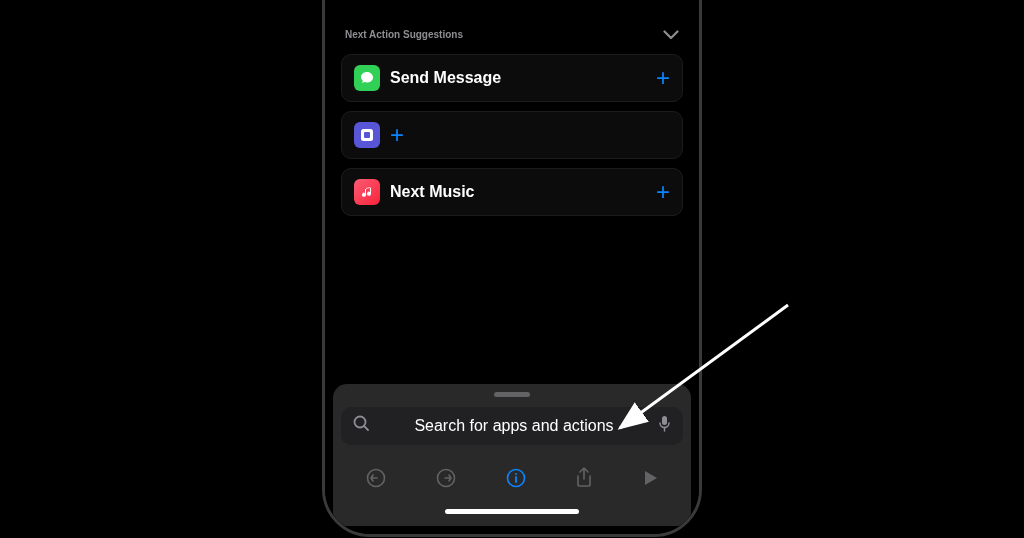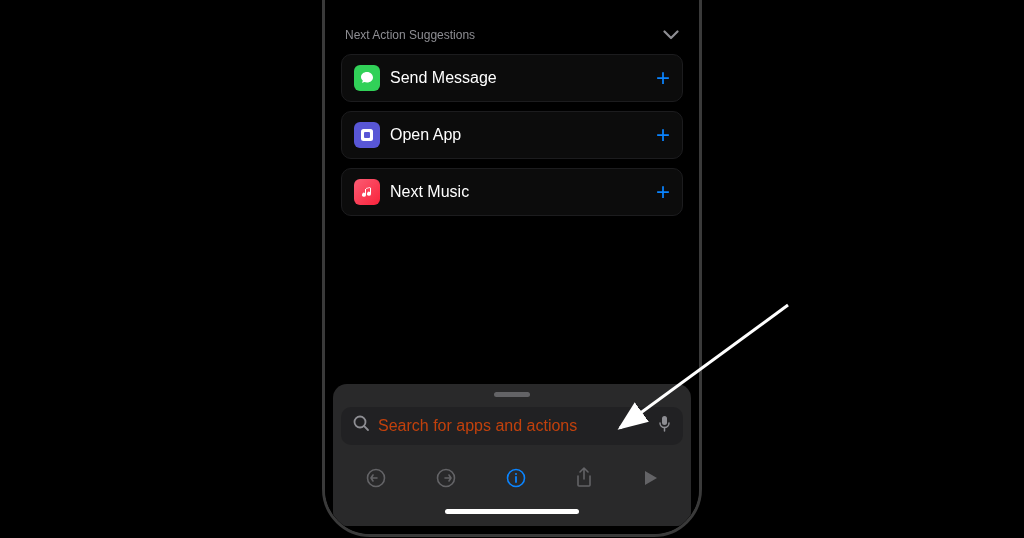--- a/index.html
+++ b/index.html
@@ -52,22 +52,22 @@
     
     .section-header {
       display: flex;
       justify-content: space-between;
       align-items: center;
       padding: 6px 4px 10px 4px;
     }
     
     .section-title {
       color: #8e8e93;
-      font-size: 12px;
-      font-weight: 400;
+      font-size: 10px;
+      font-weight: 700;
     }
     
     .chevron {
       color: #8e8e93;
     }
     
     .action-item {
       background: #0c0c0c;
       border: 1px solid #1c1c1e;
       border-radius: 10px;
@@ -89,21 +89,21 @@
     }
     
     .icon-green { background: #31d158; }
     .icon-purple { background: #5856d6; }
     .icon-red { background: linear-gradient(135deg, #fb5c74, #fa233b); }
     
     .action-label {
       flex: 1;
       color: #fff;
       font-size: 16px;
-      font-weight: 400;
+      font-weight: 700;
     }
     
     .plus-btn {
       color: #0a84ff;
       font-size: 24px;
       font-weight: 300;
       line-height: 1;
       cursor: pointer;
     }
     
@@ -130,22 +130,23 @@
       border-radius: 10px;
       padding: 8px 12px;
       display: flex;
       align-items: center;
       gap: 8px;
       margin-bottom: 12px;
     }
     
     .search-placeholder {
       flex: 1;
-      color: #c2410c;
+      color: #ffffff;
       font-size: 16px;
+      text-align: center;
     }
     
     .toolbar {
       display: flex;
       justify-content: space-around;
       align-items: center;
       padding: 6px 0 2px 0;
     }
     
     .toolbar-btn {
@@ -201,21 +202,20 @@
         <span class="plus-btn">+</span>
       </div>
 
       <div class="action-item">
         <div class="action-icon icon-purple">
           <svg width="14" height="14" viewBox="0 0 14 14" fill="white">
             <rect x="1" y="1" width="12" height="12" rx="2.5" fill="white"></rect>
             <rect x="4" y="4" width="6" height="6" rx="1" fill="#5856d6"></rect>
           </svg>
         </div>
-        <span class="action-label">Open App</span>
         <span class="plus-btn">+</span>
       </div>
 
       <div class="action-item">
         <div class="action-icon icon-red">
           <svg width="14" height="14" viewBox="0 0 14 14" fill="white">
             <path d="M11 2L6 3v6.5A2 2 0 1 1 5 8V4l6-1.2v5.7A2 2 0 1 1 10 7V2z"></path>
           </svg>
         </div>
         <span class="action-label">Next Music</span>

